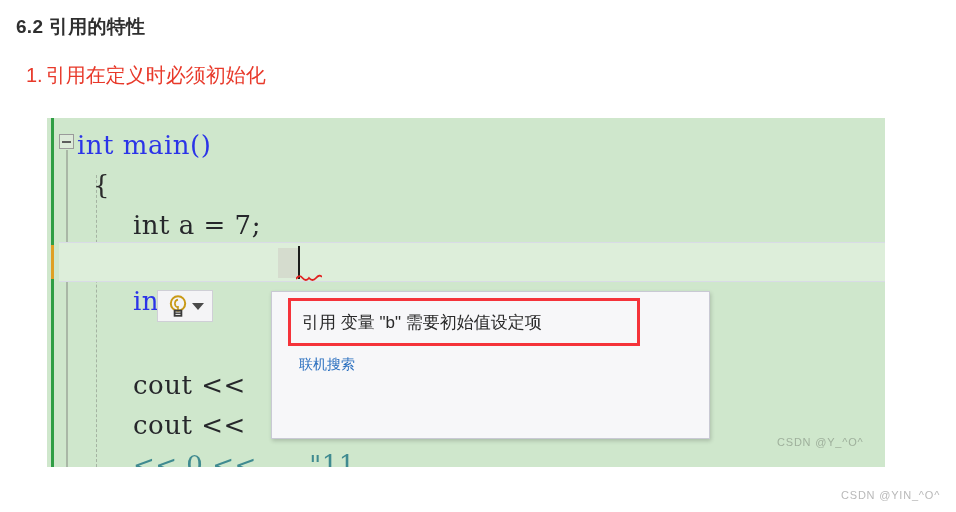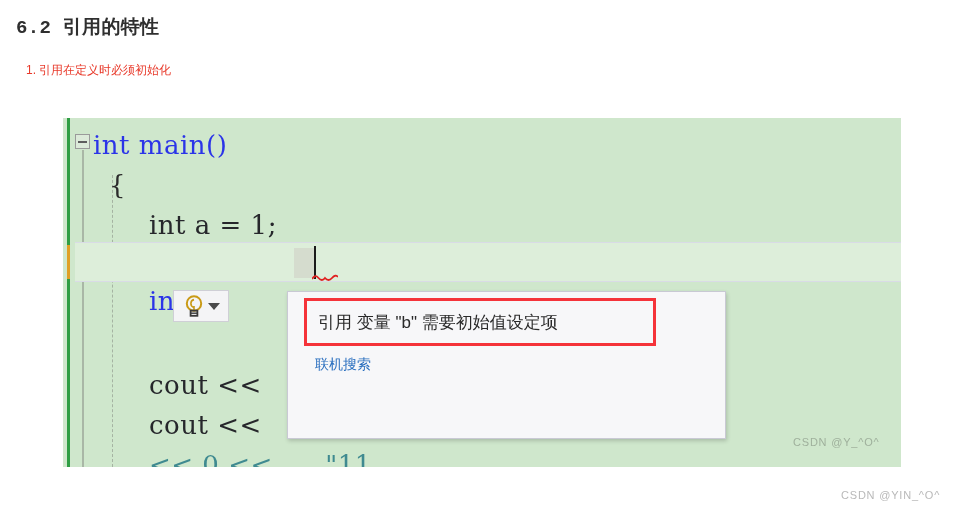--- a/index.html
+++ b/index.html
@@ -18,41 +18,40 @@
   
   .heading {
     position: absolute;
     left: 16px;
     top: 14px;
     font-size: 19px;
     font-weight: bold;
     color: #2f2f2f;
     letter-spacing: 0.3px;
     white-space: nowrap;
-    font-family: Liberation Mono, monospace;
   }
 
   
   .list-item {
     position: absolute;
     left: 26px;
     top: 62px;
-    font-size: 12px;
+    font-size: 20px;
     color: #e8392a;
     white-space: nowrap;
   }
   .list-marker {
     color: #e8392a;
     margin-right: 3px;
   }
 
   
   .ide-shot {
     position: absolute;
-    left: 63px;
+    left: 47px;
     top: 118px;
     width: 838px;
     height: 349px;
     background: #cfe7cc;
     overflow: hidden;
   }
   
   .change-bar {
     position: absolute;
     left: 4px;
@@ -275,21 +274,21 @@
   <div class="collapse-box"></div>
   <div class="outline-line"></div>
   <div class="indent-guide"></div>
 
   <div class="current-line"></div>
 
   <div class="code-line" style="left:30px; top:12px;"><span class="tok-kw">int main()</span></div>
 
   <div class="code-line tok-punct" style="left:46px; top:52px;">{</div>
 
-  <div class="code-line" style="left:86px; top:92px;">int a = 1;</div>
+  <div class="code-line" style="left:86px; top:92px;">int a = 7;</div>
 
 
   <div class="ident-box"></div>
   <div class="caret"></div>
   <svg class="squiggle" viewBox="0 0 26 9">
     <path d="M0 5 Q3 0 6.5 4 T13 4 Q16.5 8 20 4 T26 3" fill="none" stroke="#e02020" stroke-width="1.8"></path>
   </svg>
 
   <div class="code-line tok-kw" style="left:86px; top:168px;">int</div>
 

